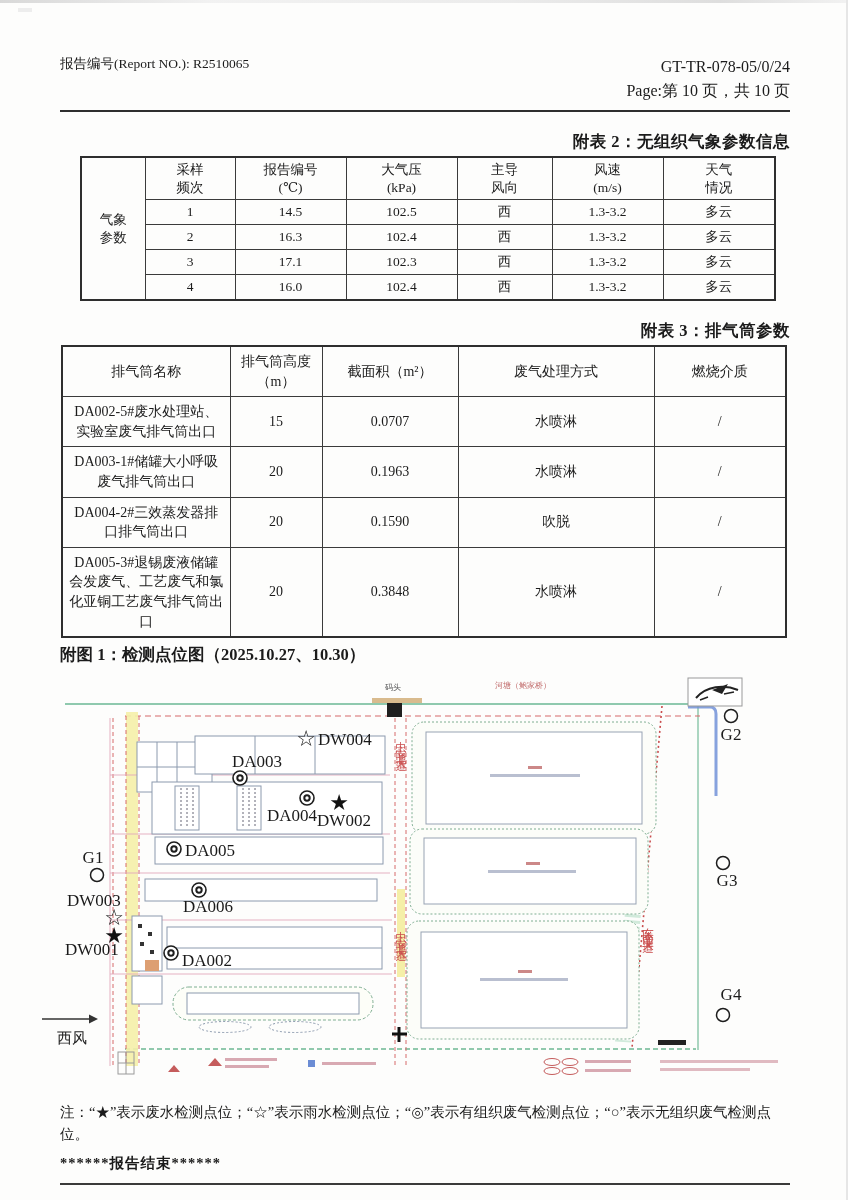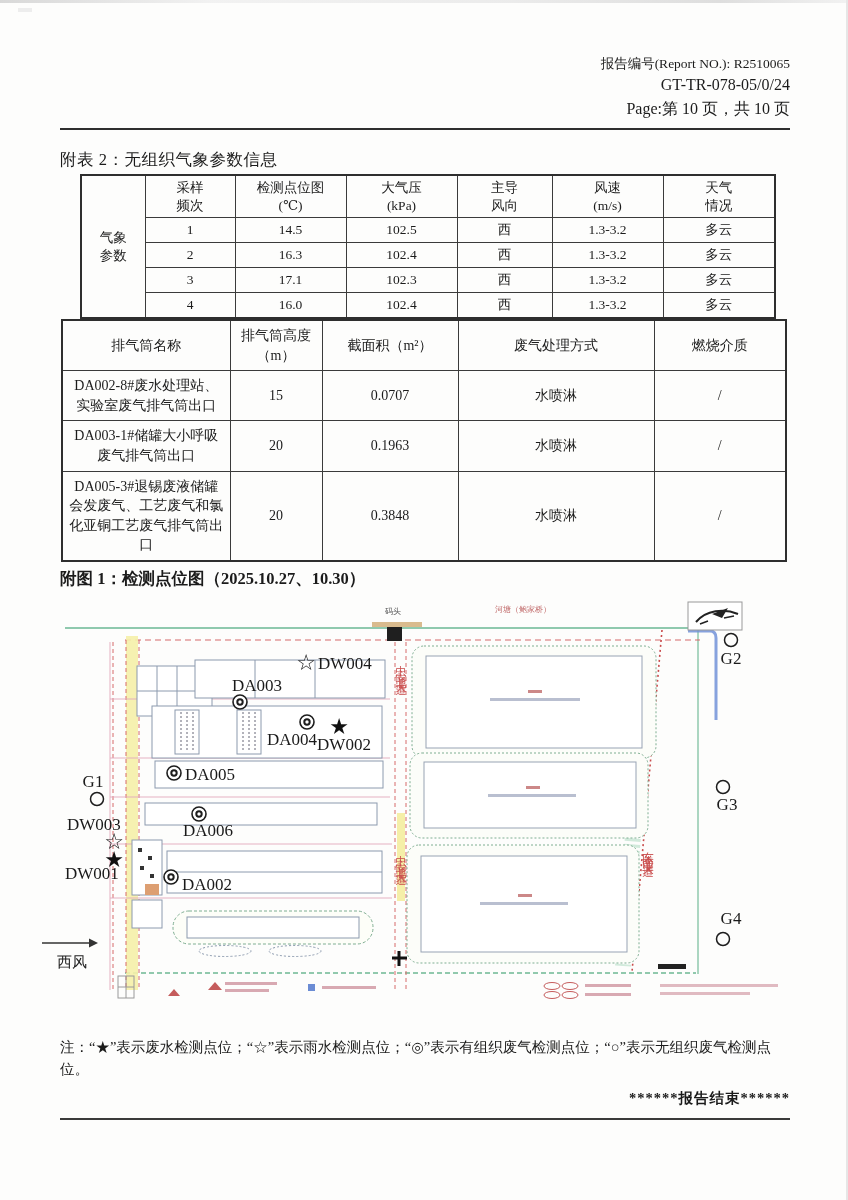--- a/index.html
+++ b/index.html
@@ -7,41 +7,41 @@
     width:848px;height:1200px;position:relative;overflow:hidden;
     background:#fdfdfc;color:#1b1b1b;
     font-family:"Liberation Serif","DejaVu Serif",serif;
   }
   .scan-top{position:absolute;top:0;left:0;width:848px;height:3px;
     background:linear-gradient(90deg,#cfcfcf,#efefef 25%,#e7e7e7 60%,#d6d6d6 85%,#efefef);opacity:.8;}
   .scan-right{position:absolute;top:0;right:0;width:2px;height:1200px;background:#e6e6e6;}
   .scan-mark{position:absolute;background:#ededed;}
   .page{position:absolute;left:60px;top:55px;width:730px;}
   
-  .hdr{display:flex;justify-content:space-between;align-items:flex-end;font-size:13.5px;flex-direction:column;}
+  .hdr{display:flex;justify-content:space-between;align-items:flex-start;font-size:13.5px;}
   .hdr-right{text-align:right;line-height:1.5;font-size:16px;}
   .hdr-rule{border:none;border-top:2.4px solid #2e2e2e;margin:7px 0 4px 0;}
   
-  .tbl-title{text-align:left;font-weight:normal;font-size:16.5px;margin:19px 0 3px 0;letter-spacing:.5px;}
+  .tbl-title{text-align:right;font-weight:bold;font-size:16.5px;margin:19px 0 3px 0;letter-spacing:.5px;}
   
   table{border-collapse:collapse;table-layout:fixed;}
   td{border:1px solid #3b3b3b;text-align:center;vertical-align:middle;
      font-size:13.5px;padding:2px 3px;white-space:pre-line;line-height:1.3;}
   table.bordered{border:2px solid #2e2e2e;}
   .tbl-weather{width:694px;margin-left:20px;}
   .tbl-weather td{height:20px;}
   .tbl-weather td.th-cell{line-height:1.3;padding:3px 20px;}
   .tbl-stacks{width:724px;margin-left:1px;border-radius:19px;}
   .tbl-stacks td{font-size:14px;padding:5px 6px;line-height:1.4;}
   
   .fig-title{font-weight:bold;font-size:16.5px;margin:6px 0 8px 0;}
   .map-wrap{position:relative;width:760px;height:420px;margin-left:-20px;}
   
-  .note{font-size:14.5px;line-height:1.5;margin-top:19px;width:730px;}
-  .end-marker{text-align:right;font-weight:bold;font-size:14.5px;margin:8px 0 10px 0;letter-spacing:1px;}
+  .note{font-size:14.5px;line-height:1.5;margin-top:8px;width:730px;}
+  .end-marker{text-align:left;font-weight:bold;font-size:14.5px;margin:8px 0 10px 0;letter-spacing:1px;}
   .ftr-rule{border:none;border-top:2.2px solid #3a3a3a;margin:2px 0 6px 0;}
 </style>
 </head>
 <body>
 
 <div class="scan-top"></div>
 <div class="scan-right"></div>
 <div class="scan-mark" style="left:18px;top:8px;width:14px;height:4px;"></div>
 
 <div class="page">
@@ -65,21 +65,21 @@
         <col style="width:95px">
         <col style="width:111px">
         <col style="width:112px">
     </colgroup>
     <tbody>
         <tr>
           <td rowspan="5">气象
 参数</td>
           <td class="th-cell">采样
 频次</td>
-          <td class="th-cell">检测点位图
+          <td class="th-cell">报告编号
 (℃)</td>
           <td class="th-cell">大气压
 (kPa)</td>
           <td class="th-cell">主导
 风向</td>
           <td class="th-cell">风速
 (m/s)</td>
           <td class="th-cell">天气
 情况</td>
         </tr>
@@ -111,48 +111,56 @@
           <td>4</td>
           <td>16.0</td>
           <td>102.4</td>
           <td>西</td>
           <td>1.3-3.2</td>
           <td>多云</td>
         </tr>
       </tbody>
   </table>
 
+  <div class="tbl-title">附表 3：排气筒参数</div>
   <table class="tbl-stacks bordered">
     <colgroup>
       <col style="width:168px">
         <col style="width:92px">
         <col style="width:136px">
       <col style="width:196px">
         <col style="width:132px">
     </colgroup>
     <tbody>
         <tr>
           <td>排气筒名称</td>
           <td>排气筒高度（m）</td>
           <td>截面积（m²）</td>
           <td>废气处理方式</td>
           <td>燃烧介质</td>
         </tr>
         <tr>
-          <td>DA002-8#废水处理站、实验室废气排气筒出口</td>
+          <td>DA002-5#废水处理站、实验室废气排气筒出口</td>
           <td>15</td>
           <td>0.0707</td>
           <td>水喷淋</td>
           <td>/</td>
         </tr>
         <tr>
           <td>DA003-1#储罐大小呼吸废气排气筒出口</td>
           <td>20</td>
           <td>0.1963</td>
           <td>水喷淋</td>
+          <td>/</td>
+        </tr>
+        <tr>
+          <td>DA004-2#三效蒸发器排口排气筒出口</td>
+          <td>20</td>
+          <td>0.1590</td>
+          <td>吹脱</td>
           <td>/</td>
         </tr>
         <tr>
           <td>DA005-3#退锡废液储罐会发废气、工艺废气和氯化亚铜工艺废气排气筒出口</td>
           <td>20</td>
           <td>0.3848</td>
           <td>水喷淋</td>
           <td>/</td>
         </tr>
       </tbody>

